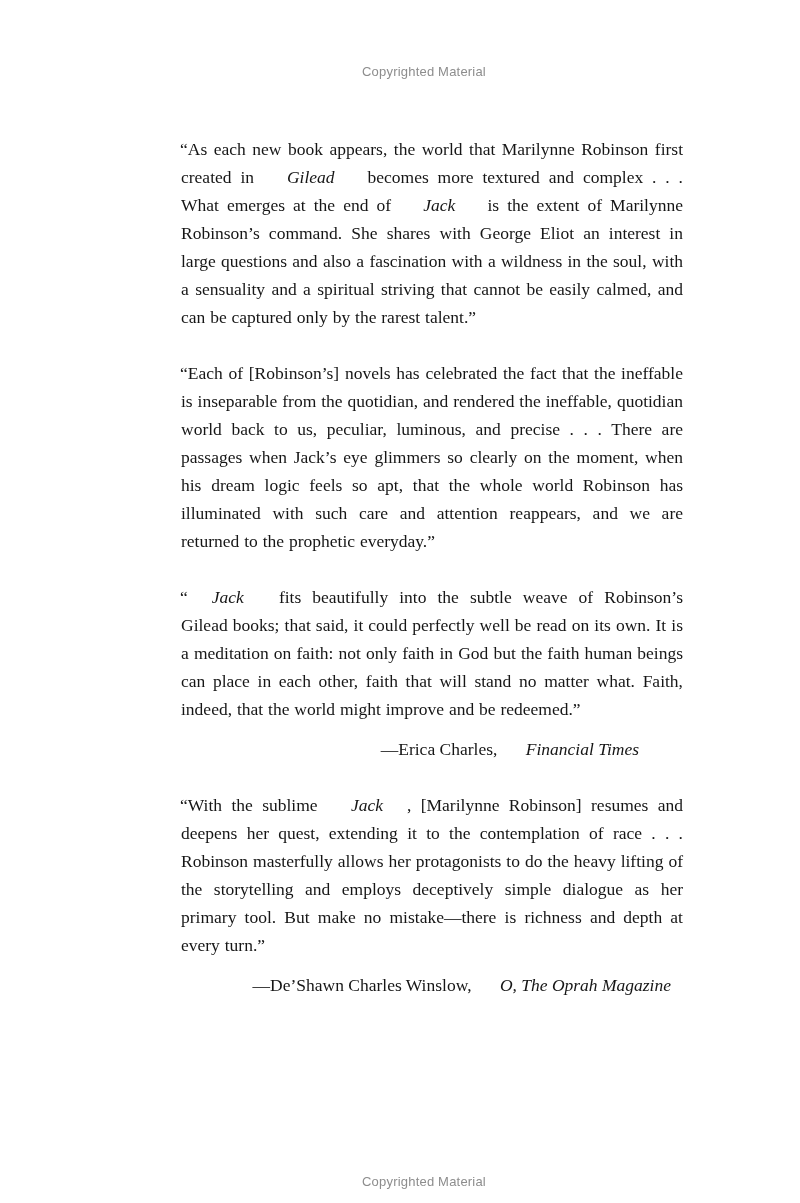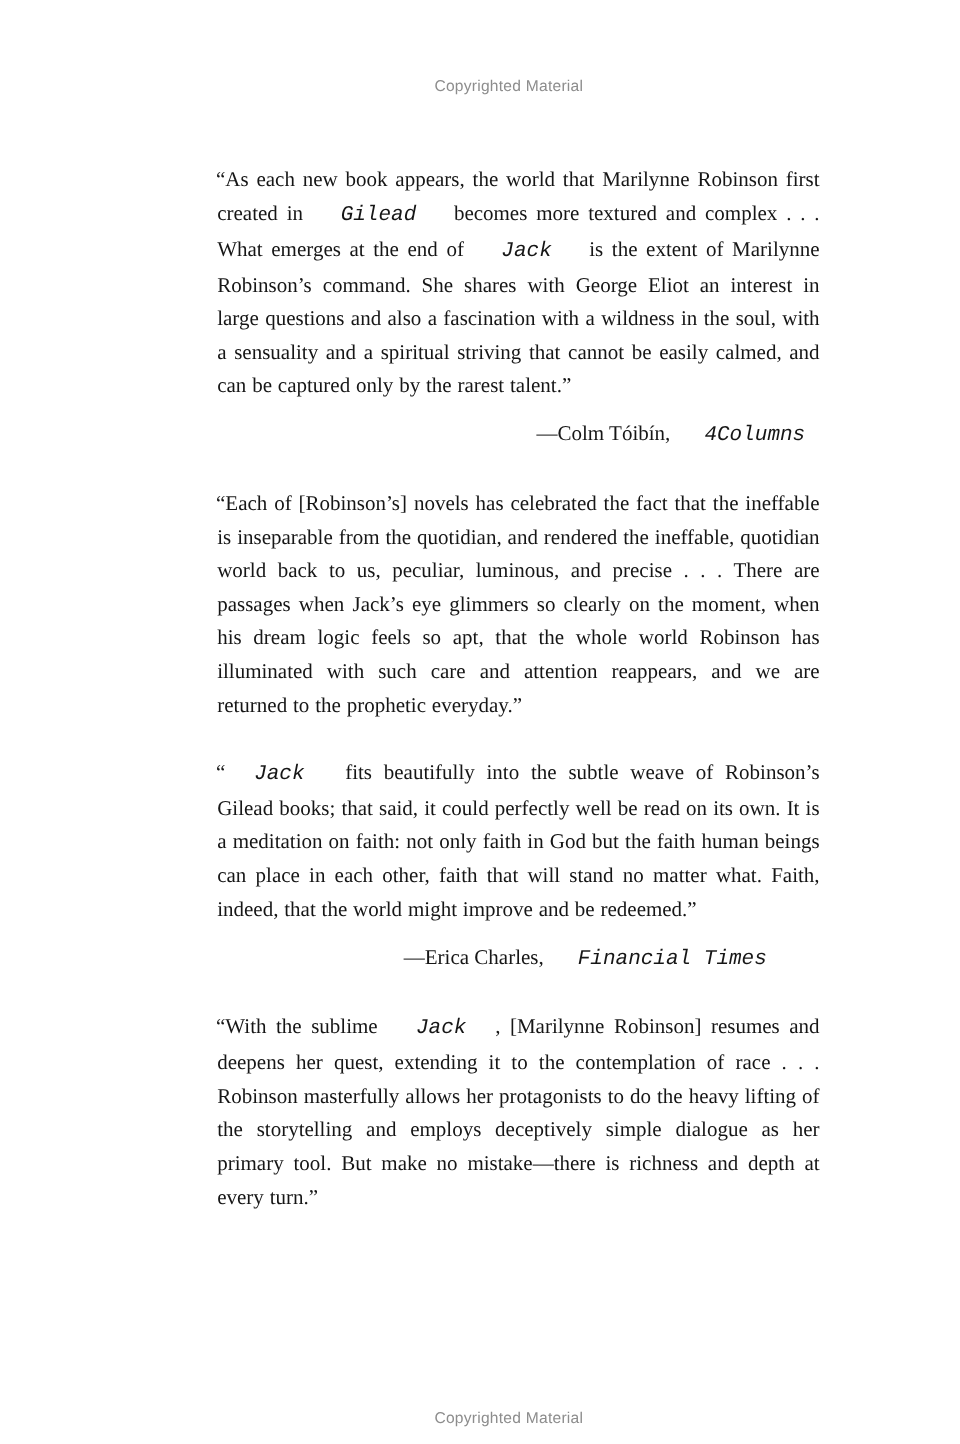--- a/index.html
+++ b/index.html
@@ -38,46 +38,46 @@
     text-align: justify;
     padding-left: 13px;
     text-indent: -13px;
     word-spacing: 0.5px;
   }
   .attribution {
     text-align: right;
   }
   
   .quote:nth-child(3) .attribution { padding-right: 32px; }
-  em { font-style: italic; font-family: Liberation Mono, monospace; }
+  em { font-style: italic; }
 </style>
 </head>
 <body>
 
 <div class="page">
 
   <div class="copyright top">Copyrighted Material</div>
 
   <main class="quotes">
 
     <section class="quote">
       <p class="quote-text"><span>“As each new book appears, the world that Marilynne Robinson first created in </span><em>Gilead</em><span> becomes more textured and complex . . . What emerges at the end of </span><em>Jack</em><span> is the extent of Marilynne Robinson’s command. She shares with George Eliot an interest in large questions and also a fascination with a wildness in the soul, with a sensuality and a spiritual striving that cannot be easily calmed, and can be captured only by the rarest talent.”</span></p>
-      <p class="attribution"><span>—Colm Tóibín, </span><em>4Columns</em></p>
     </section>
 
     <section class="quote">
       <p class="quote-text"><span>“Each of [Robinson’s] novels has celebrated the fact that the ineffable is inseparable from the quotidian, and rendered the ineffable, quotidian world back to us, peculiar, luminous, and precise . . . There are passages when Jack’s eye glimmers so clearly on the moment, when his dream logic feels so apt, that the whole world Robinson has illuminated with such care and attention reappears, and we are returned to the prophetic everyday.”</span></p>
     </section>
 
     <section class="quote">
       <p class="quote-text"><span>“</span><em>Jack</em><span> fits beautifully into the subtle weave of Robinson’s Gilead books; that said, it could perfectly well be read on its own. It is a meditation on faith: not only faith in God but the faith human beings can place in each other, faith that will stand no matter what. Faith, indeed, that the world might improve and be redeemed.”</span></p>
       <p class="attribution"><span>—Erica Charles, </span><em>Financial Times</em></p>
     </section>
 
     <section class="quote">
       <p class="quote-text"><span>“With the sublime </span><em>Jack</em><span>, [Marilynne Robinson] resumes and deepens her quest, extending it to the contemplation of race . . . Robinson masterfully allows her protagonists to do the heavy lifting of the storytelling and employs deceptively simple dialogue as her primary tool. But make no mistake—there is richness and depth at every turn.”</span></p>
+      <p class="attribution"><span>—De’Shawn Charles Winslow, </span><em>O, The Oprah Magazine</em></p>
     </section>
 
   </main>
 
   <div class="copyright bottom">Copyrighted Material</div>
 
 </div>
 
 </body></html>

